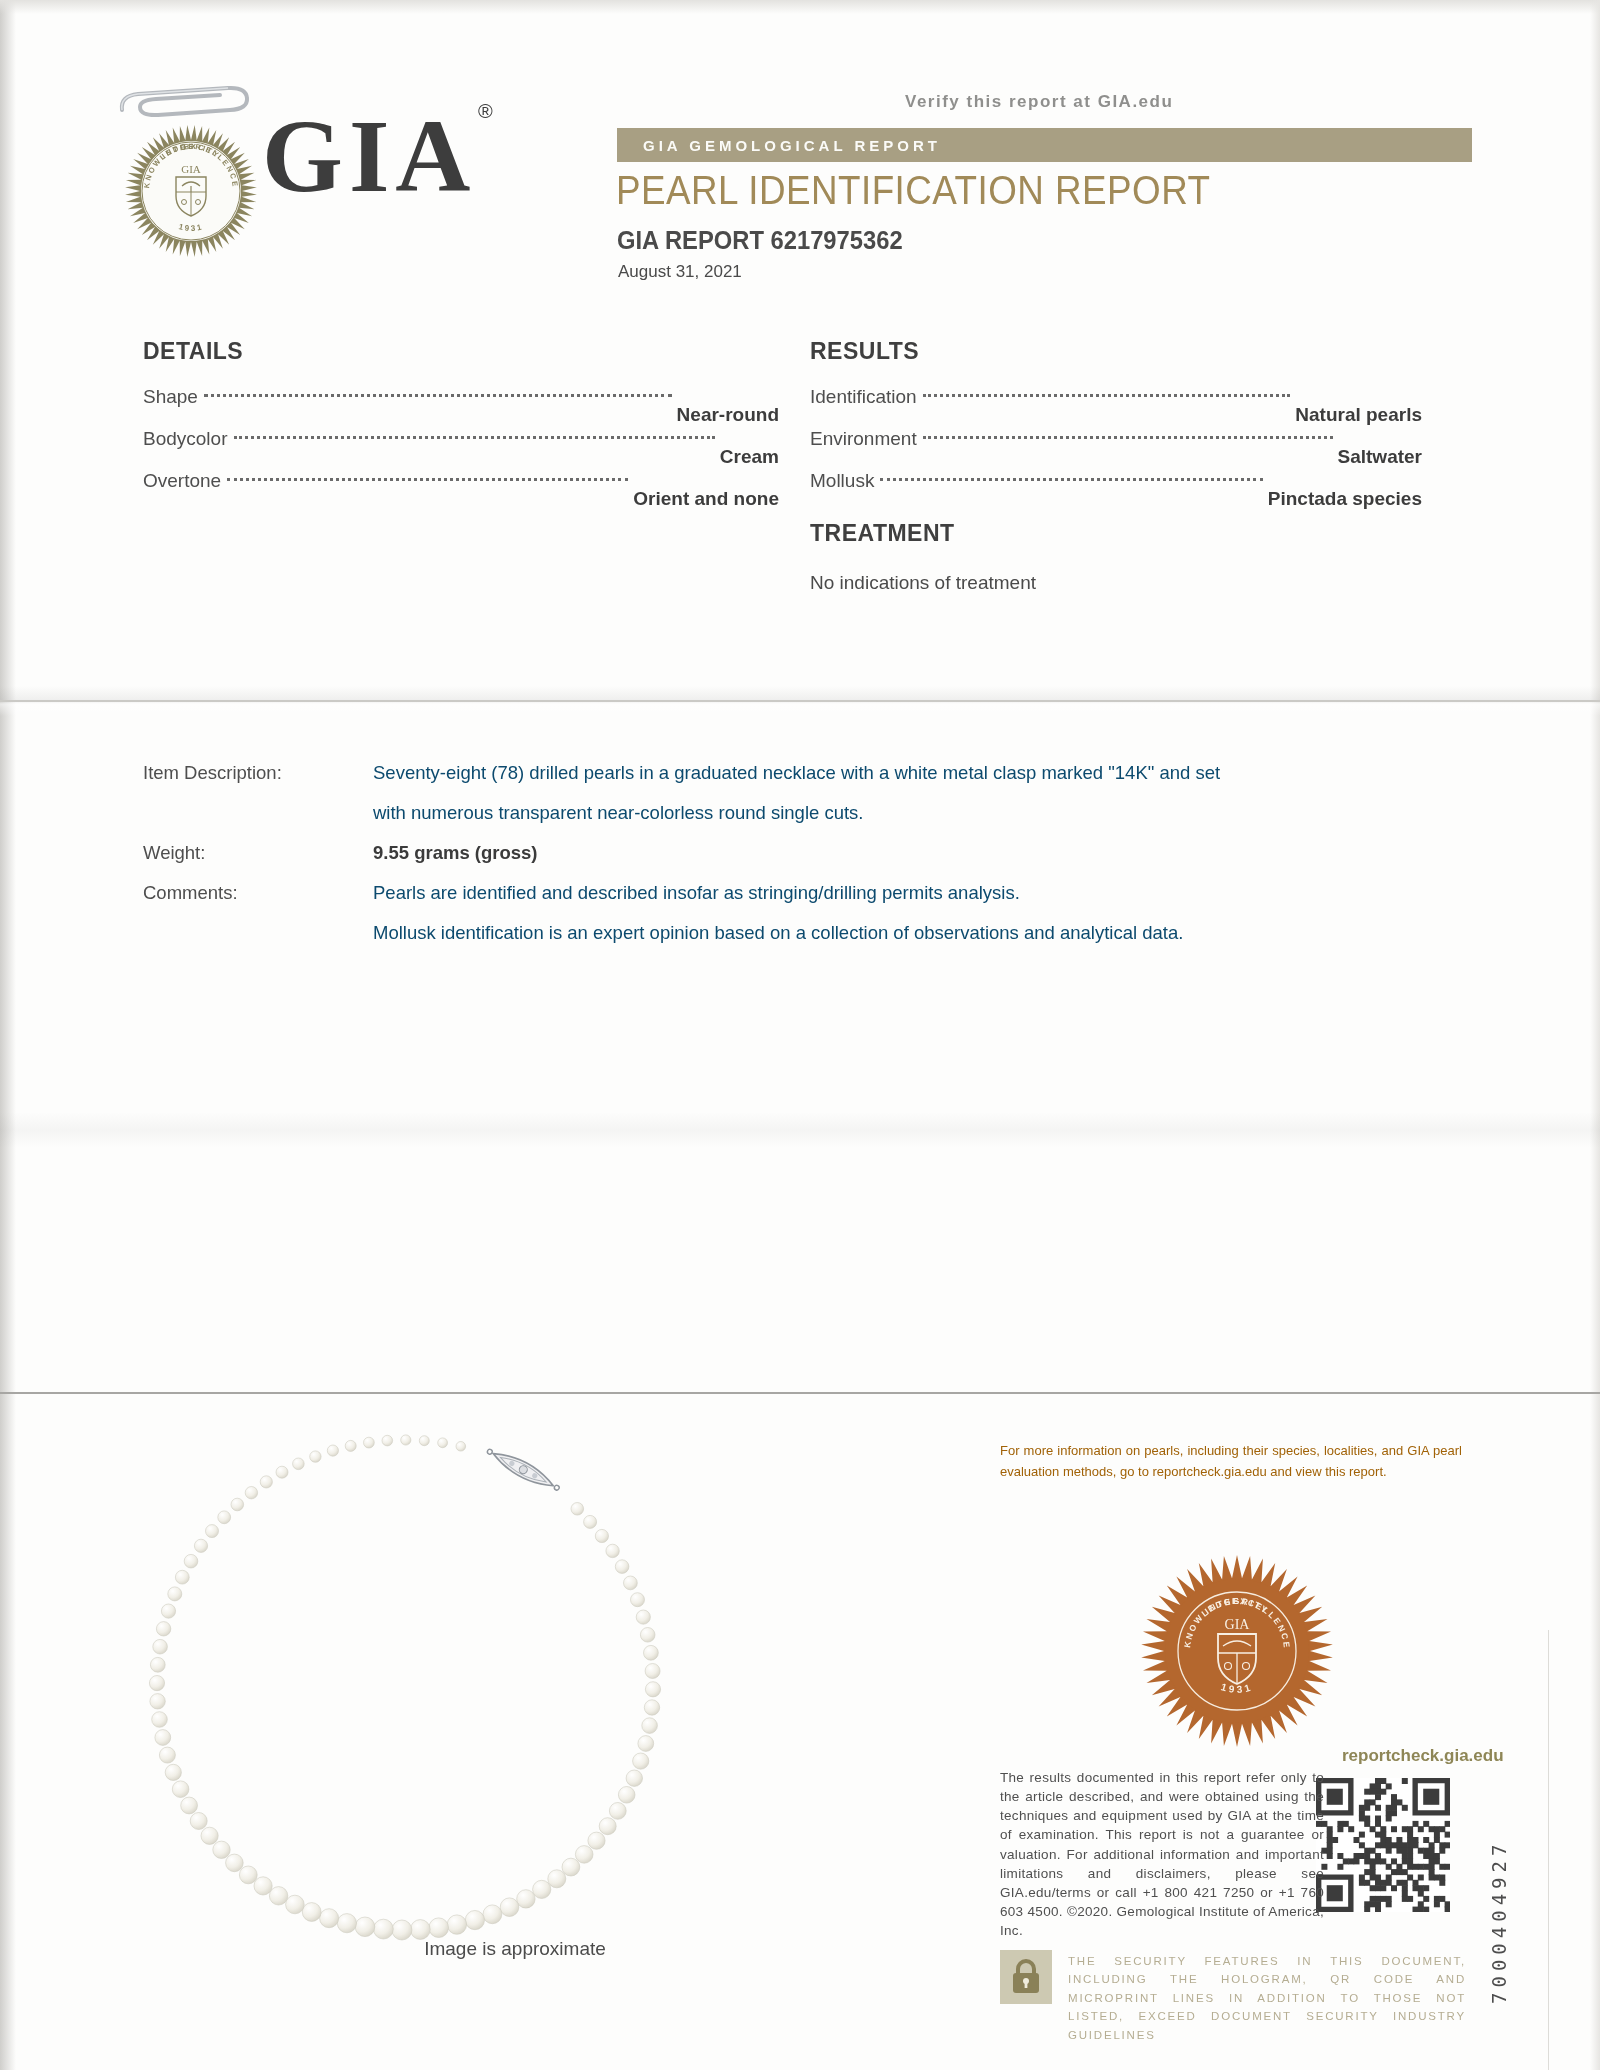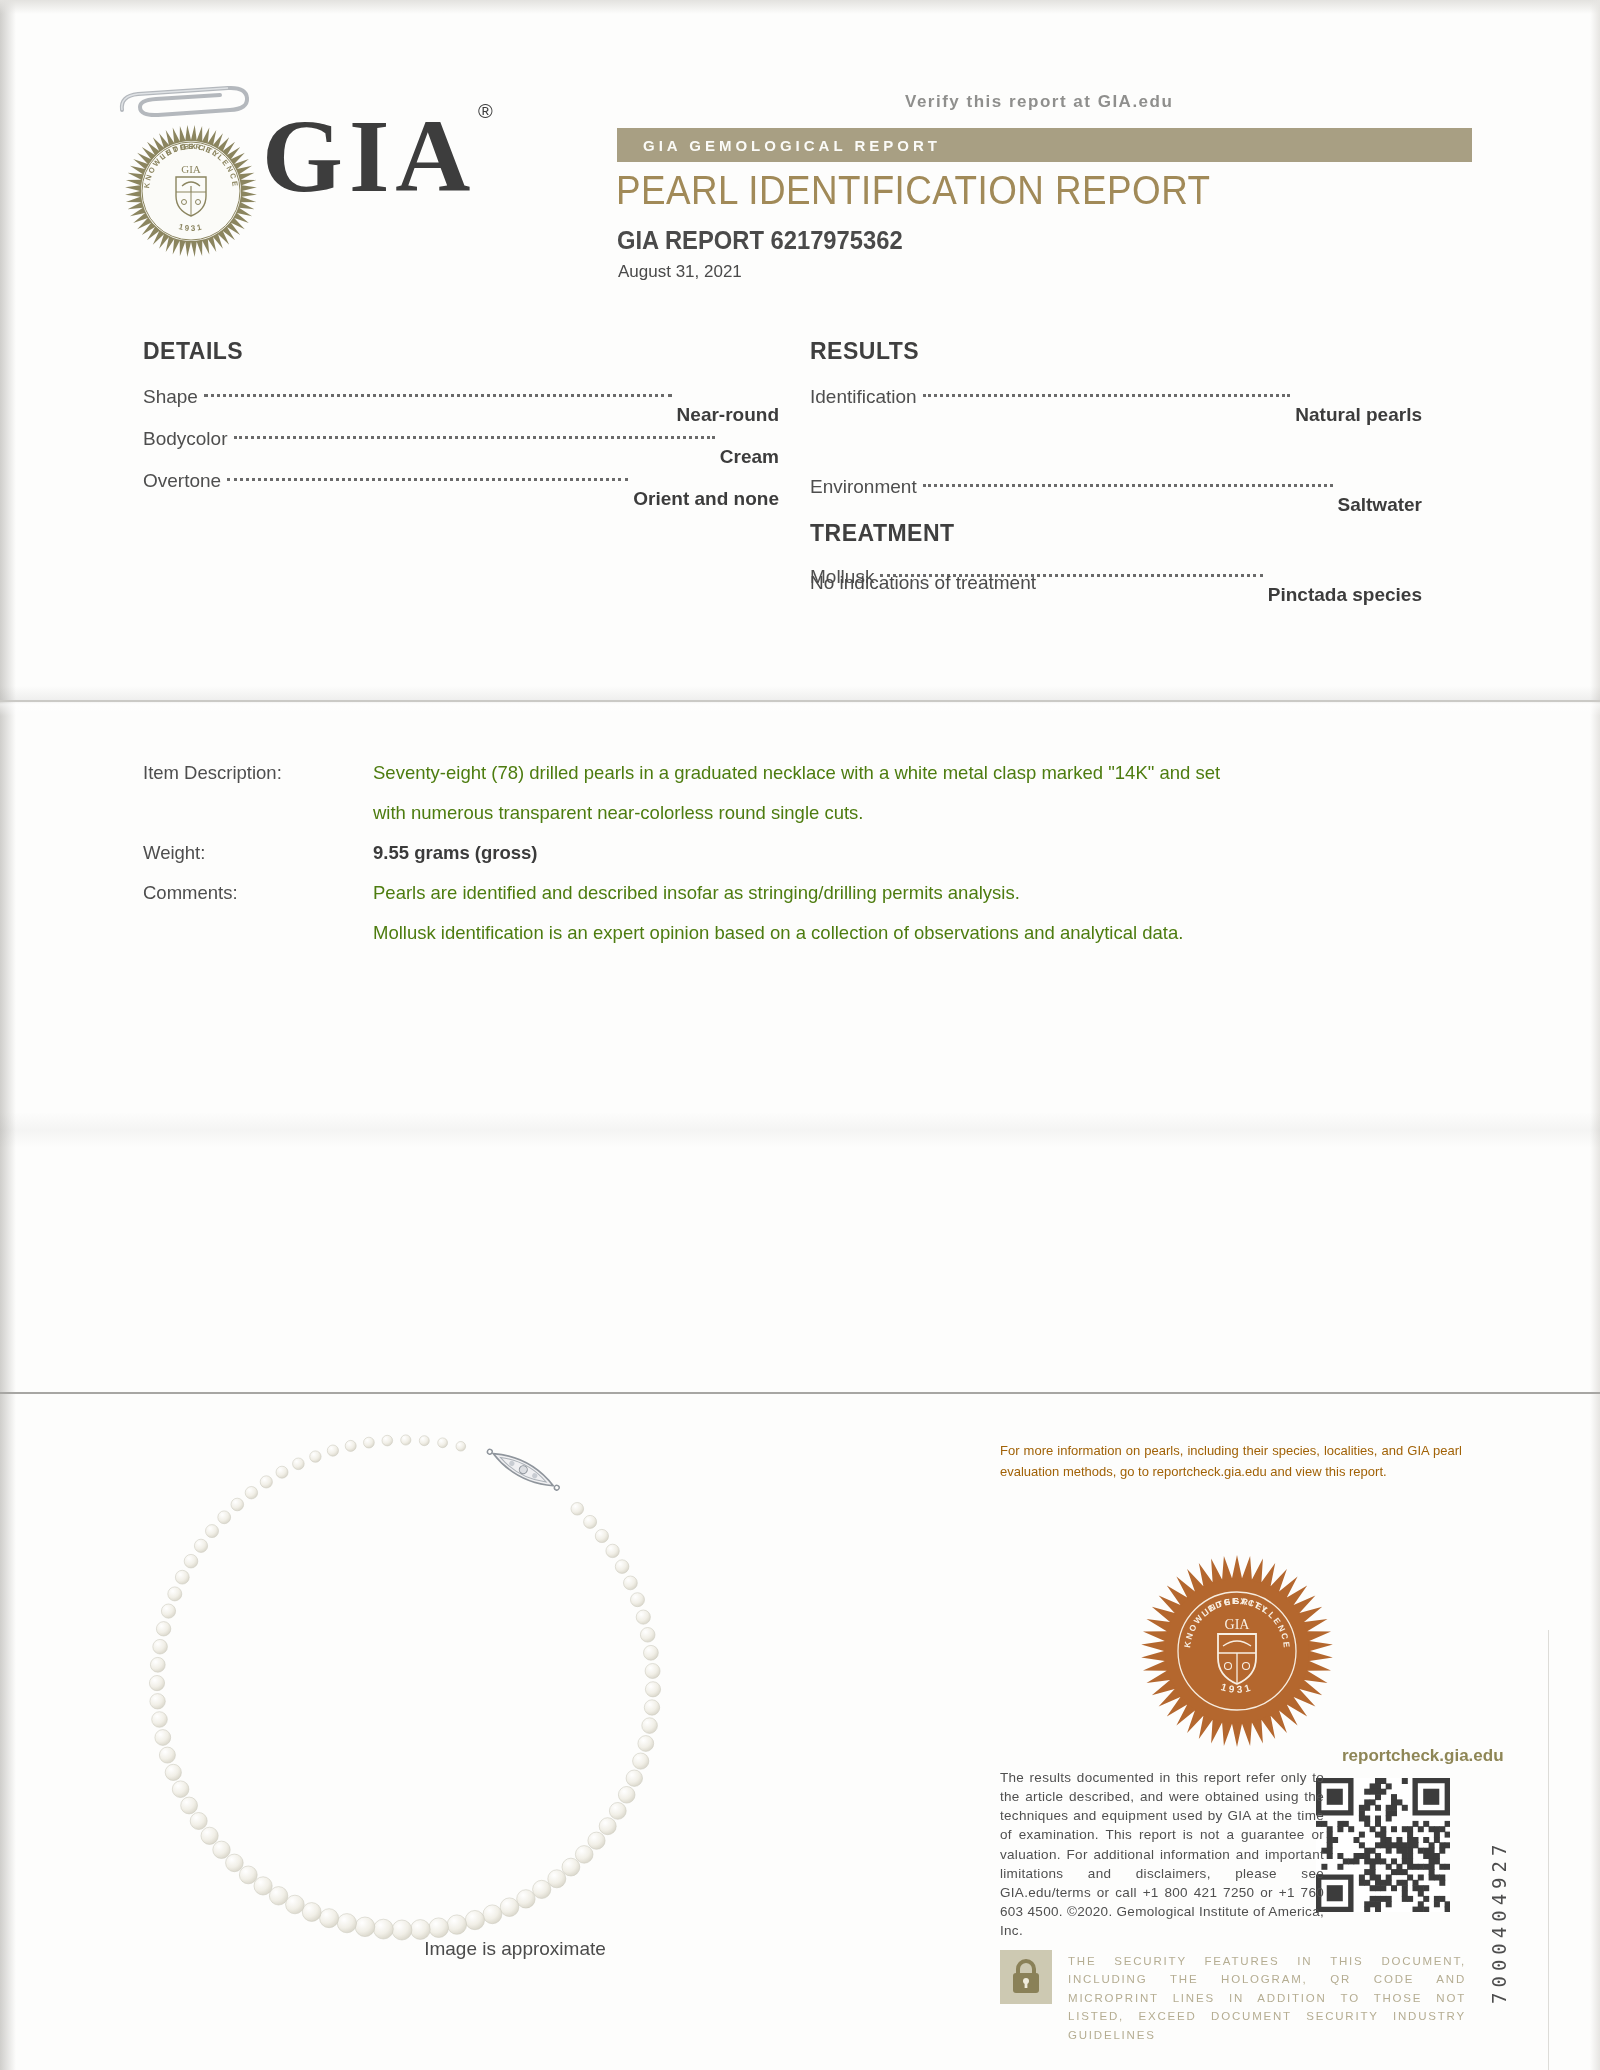--- a/index.html
+++ b/index.html
@@ -44,21 +44,21 @@
   .drow{display:flex;align-items:center;height:42px;font-size:19px;color:#4e4e4e;}
   .drow .lbl{white-space:nowrap;}
   .drow .leader{flex:1;border-bottom:3px dotted #6a6a6a;margin:0 5px 5px 6px;height:1px;}
   .drow .val{white-space:nowrap;font-weight:bold;color:#3c3c3c;margin-top:36px;}
   .treat-text{position:absolute;left:810px;top:572px;font-size:19px;color:#4a4a4a;}
 
   
   .item-grid{position:absolute;left:143px;top:762px;width:1300px;}
   .irow{display:grid;grid-template-columns:230px 1fr;min-height:40px;align-items:start;}
   .irow .ilbl{font-size:18.5px;color:#4e4e4e;}
-  .irow .ival{font-size:18.5px;color:#4d7c0f;white-space:nowrap;}
+  .irow .ival{font-size:18.5px;color:#0c4a6e;white-space:nowrap;}
   .irow .ival.b{font-weight:bold;color:#3b3b3b;}
 
   
   .necklace{position:absolute;left:120px;top:1390px;}
   .img-caption{position:absolute;left:280px;top:1938px;width:470px;text-align:center;
                font-size:19px;color:#4b4b4b;}
   .info-par{position:absolute;left:1000px;top:1440px;width:462px;font-size:13px;line-height:1.62;
             color:#a16207;text-align:justify;}
   .holo-seal{position:absolute;left:1126px;top:1548px;}
   .reportcheck{position:absolute;left:1326px;top:1746px;font-size:17px;font-weight:bold;color:#8e8656;margin-left:16px;}
@@ -145,21 +145,21 @@
       <span class="val">Cream</span>
     </div>
     <div class="drow">
       <span class="lbl">Overtone</span>
       <span class="leader"></span>
       <span class="val">Orient and none</span>
     </div>
   </div>
 
   <div class="col-head" style="left:810px;top:338px;">RESULTS</div>
-  <div class="rows" style="left:810px;top:376px;width:612px;gap:48px;">
+  <div class="rows" style="left:810px;top:376px;width:612px;">
     <div class="drow">
       <span class="lbl">Identification</span>
       <span class="leader"></span>
       <span class="val">Natural pearls</span>
     </div>
     <div class="drow">
       <span class="lbl">Environment</span>
       <span class="leader"></span>
       <span class="val">Saltwater</span>
     </div>

